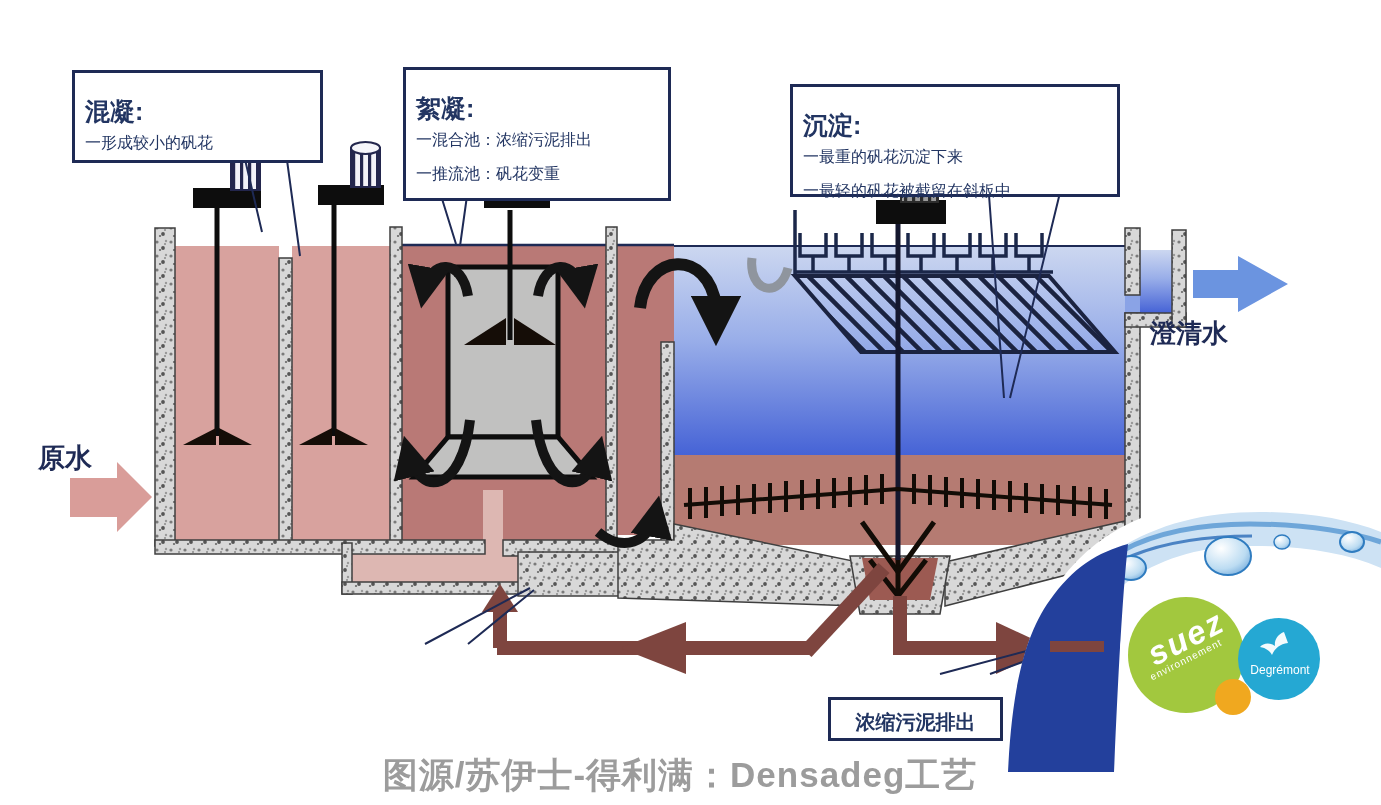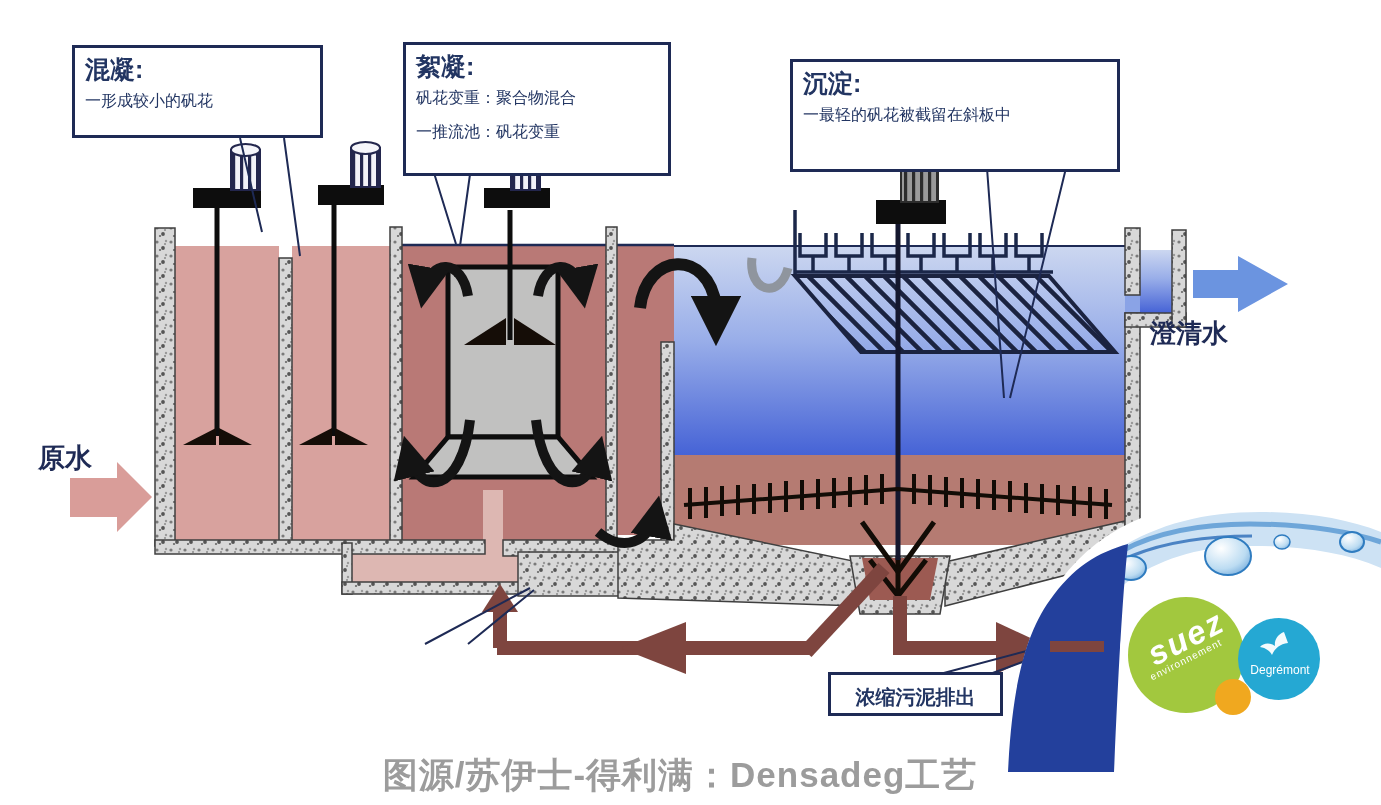--- a/index.html
+++ b/index.html
@@ -8,21 +8,21 @@
     --waterTop:#ccd7f0; --waterMid:#99aee9; --waterDeep:#4663d6;
     --maroon:#7e453f; --rawArrow:#d99d99; --clearArrow:#6b94e0;
     --suezGreen:#a2c83e; --degremontCyan:#25a8d3; --dropOrange:#f0a81f;
     --darkBlue:#23409c; --waveBlue:#cde2f4; --ink:#121212;
   }
   html,body{margin:0;padding:0;background:#fff;}
   #stage{position:relative;width:1381px;height:805px;background:#fff;overflow:hidden;
          font-family:"Liberation Sans",sans-serif;}
   #diagram-svg{position:absolute;left:0;top:0;z-index:1;}
   .callout{position:absolute;z-index:2;background:#fff;border:3px solid var(--navy);
-           color:var(--labelText);padding:6px 10px;box-sizing:border-box;}
+           color:var(--labelText);padding:23px 10px;box-sizing:border-box;margin-top:25px;}
   .c-title{font-weight:bold;font-size:25px;line-height:30px;}
   .c-line{font-size:16px;line-height:34px;white-space:nowrap;}
   .flow-label{position:absolute;z-index:2;color:var(--navy);font-weight:bold;font-size:27px;}
   #caption{position:absolute;z-index:2;left:0;top:752px;width:1360px;text-align:center;
            color:var(--captionGray);font-size:35px;font-weight:bold;letter-spacing:1px;}
   .logo-text{position:absolute;z-index:3;color:#fff;text-align:center;}
   #suez-word{left:1124px;top:618px;width:124px;height:40px;line-height:40px;font-size:33px;
              font-weight:bold;font-style:italic;letter-spacing:2px;transform:rotate(-27deg);}
   #suez-sub{left:1124px;top:654px;width:124px;font-size:10px;letter-spacing:1px;transform:rotate(-27deg);}
   #degremont-word{left:1241px;top:663px;width:78px;font-size:12px;}
@@ -197,25 +197,26 @@
     <path d="M1284,632c-6,2-10,8-9,14c-5-4-12-3-15,1c6,1,10,4,12,8c3-7,8-11,16-12z" fill="#ffffff" opacity="0.95"></path>
   </g>
 </svg>
 
   <div class="callout" style="left:72px;top:45px;width:251px;height:93px">
     <div class="c-title">混凝:</div>
     <div class="c-line">一形成较小的矾花</div>
   </div>
   <div class="callout" style="left:403px;top:42px;width:268px;height:134px">
     <div class="c-title">絮凝:</div>
-    <div class="c-line">矾花变重：聚合物混合</div>
+    <div class="c-line">一混合池：浓缩污泥排出</div>
     <div class="c-line">一推流池：矾花变重</div>
   </div>
   <div class="callout" style="left:790px;top:59px;width:330px;height:113px">
     <div class="c-title">沉淀:</div>
+    <div class="c-line">一最重的矾花沉淀下来</div>
     <div class="c-line">一最轻的矾花被截留在斜板中</div>
   </div>
   <div class="callout" style="left:828px;top:672px;width:175px;height:44px;padding-top:7px;text-align:center">
     <div class="c-title" style="font-size:20px">浓缩污泥排出</div>
   </div>
 
   <div class="flow-label" style="left:38px;top:440px">原水</div>
   <div class="flow-label" style="left:1150px;top:316px;font-size:26px">澄清水</div>
   <div id="caption">图源/苏伊士-得利满：Densadeg工艺</div>
   <div class="logo-text" id="suez-word">suez</div>

